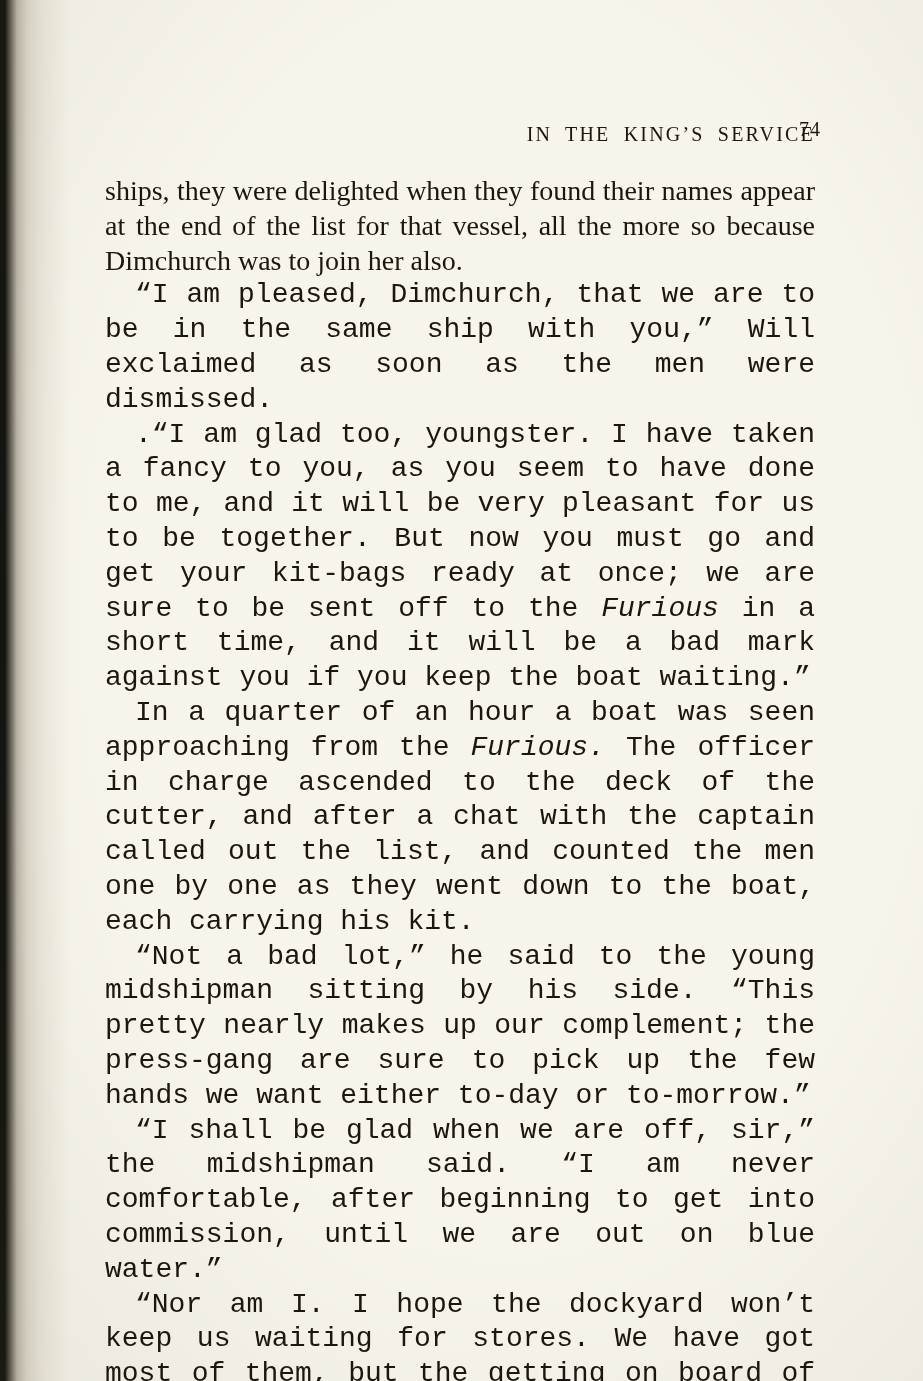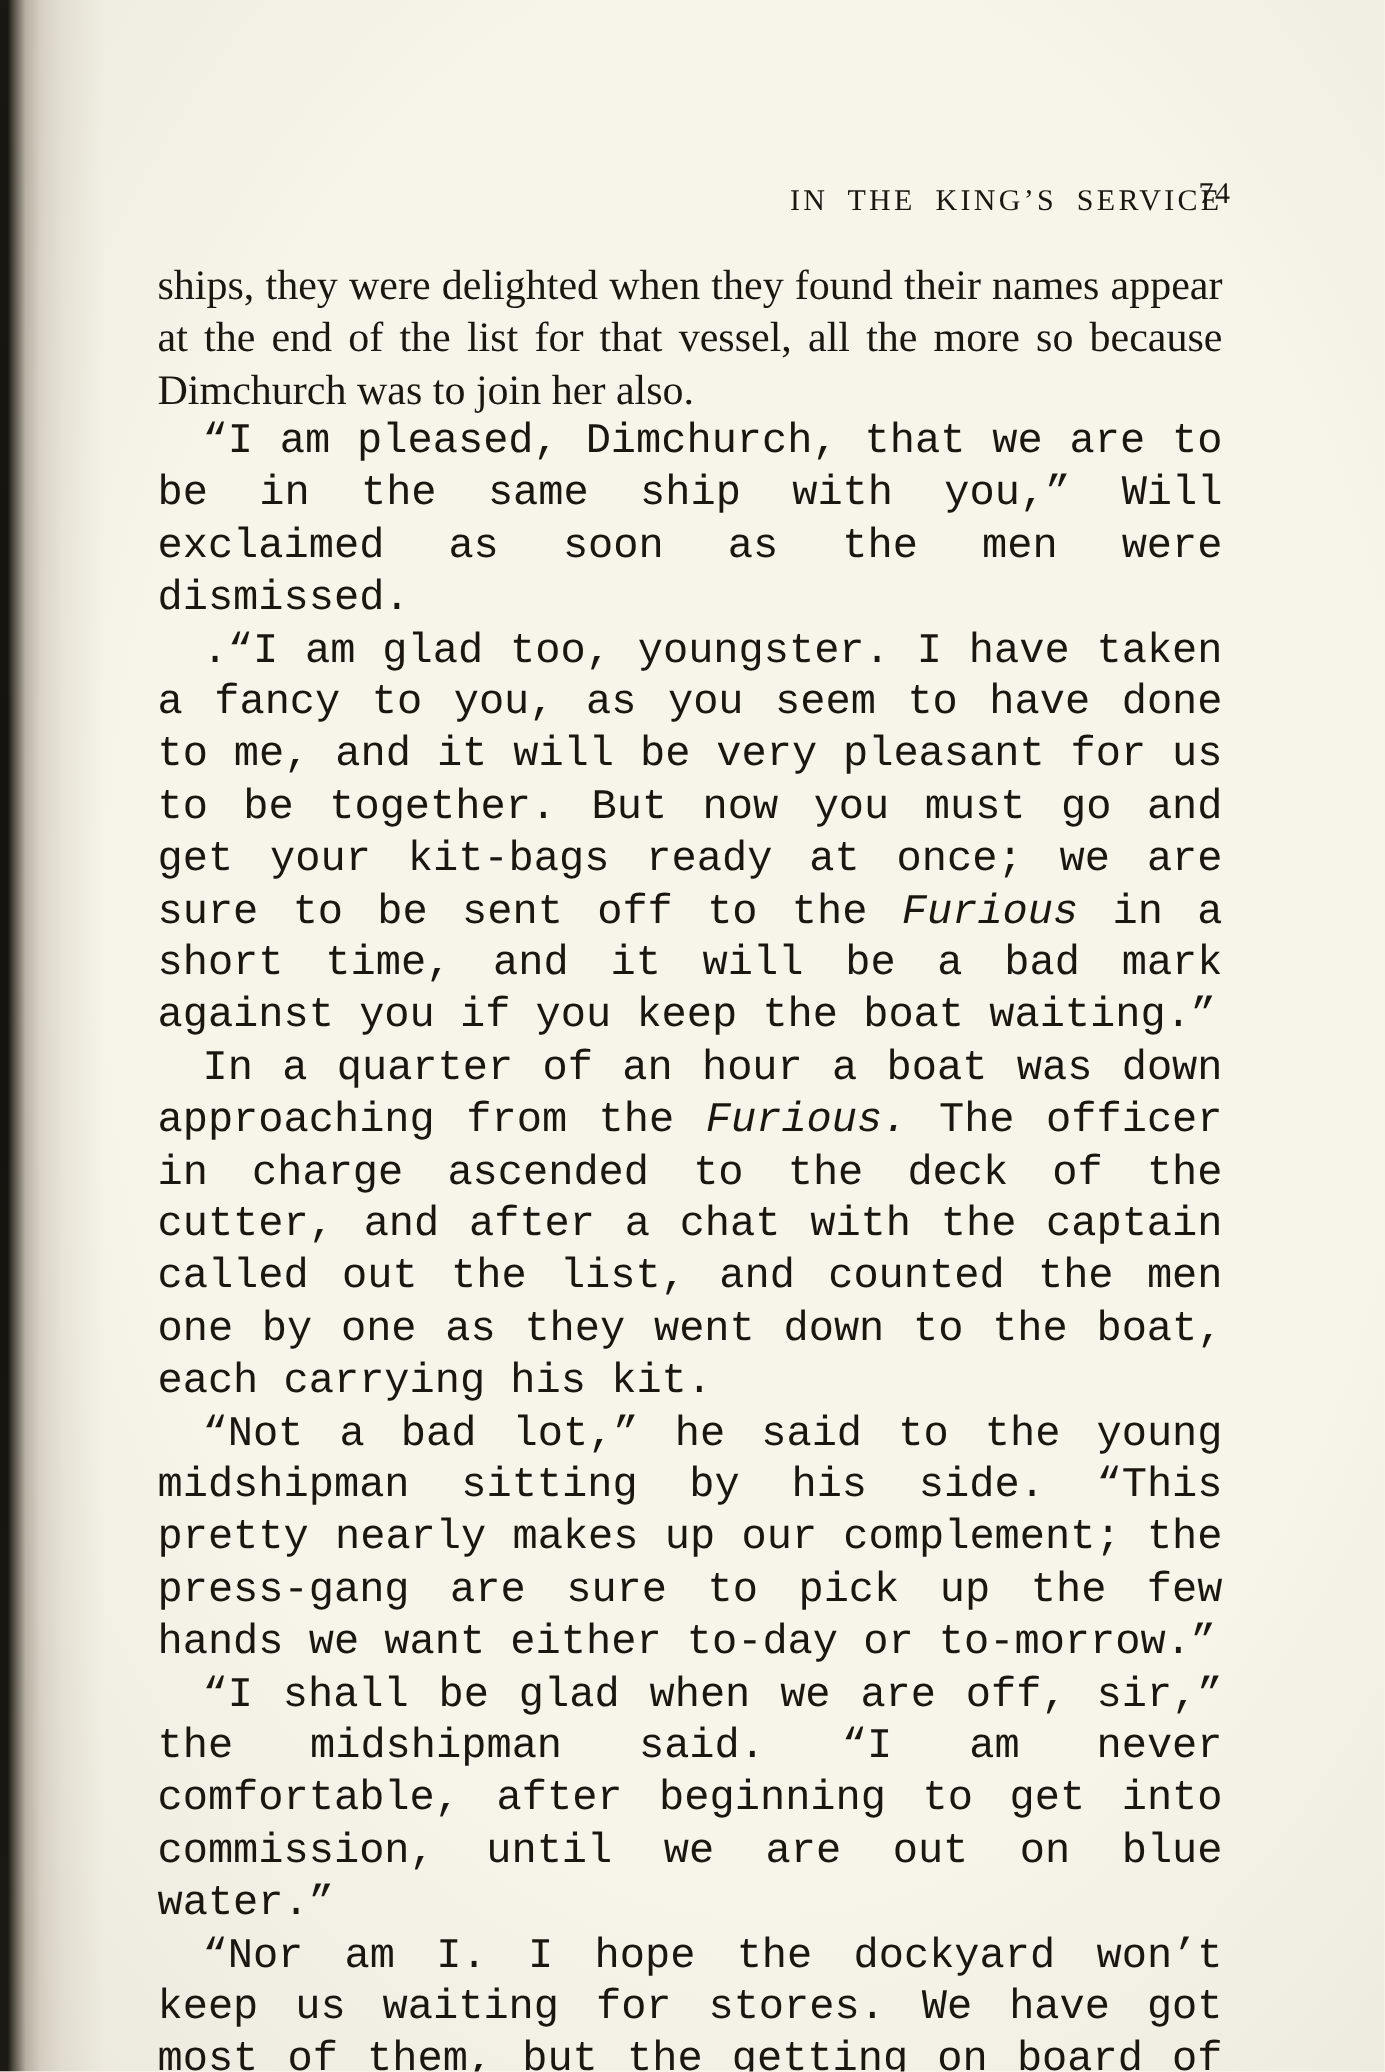--- a/index.html
+++ b/index.html
@@ -57,21 +57,21 @@
 <div class="page-inner">
   <div class="running-head">
     <div class="running-title">IN THE KING’S SERVICE</div>
     <div class="page-number">74</div>
   </div>
 
   <div class="page-body">
       <p><span>ships, they were delighted when they found their names appear at the end of the list for that vessel, all the more so because Dimchurch was to join her also.</span></p>
       <p class="indent"><span>“I am pleased, Dimchurch, that we are to be in the same ship with you,” Will exclaimed as soon as the men were dismissed.</span></p>
       <p class="indent"><span>.“I am glad too, youngster.  I have taken a fancy to you, as you seem to have done to me, and it will be very pleasant for us to be together.  But now you must go and get your kit-bags ready at once; we are sure to be sent off to the </span><span class="italic">Furious</span><span> in a short time, and it will be a bad mark against you if you keep the boat waiting.”</span></p>
-      <p class="indent"><span>In a quarter of an hour a boat was down approaching from the </span><span class="italic">Furious.</span><span>  The officer in charge ascended to the deck of the cutter, and after a chat with the captain called out the list, and counted the men one by one as they went down to the boat, each carrying his kit.</span></p>
+      <p class="indent"><span>In a quarter of an hour a boat was seen approaching from the </span><span class="italic">Furious.</span><span>  The officer in charge ascended to the deck of the cutter, and after a chat with the captain called out the list, and counted the men one by one as they went down to the boat, each carrying his kit.</span></p>
       <p class="indent"><span>“Not a bad lot,” he said to the young midshipman sitting by his side.  “This pretty nearly makes up our complement; the press-gang are sure to pick up the few hands we want either to-day or to-morrow.”</span></p>
       <p class="indent"><span>“I shall be glad when we are off, sir,” the midshipman said. “I am never comfortable, after beginning to get into commission, until we are out on blue water.”</span></p>
       <p class="indent"><span>“Nor am I.  I hope the dockyard won’t keep us waiting for stores.  We have got most of them, but the getting on board of the powder and shot is always a long task, and we have to be so careful with the powder.  There is the captain on deck; he is looking out, no doubt, to see the new hands. I am glad they are good ones, for nothing puts him into a</span></p>
     </div>
 
   <div class="page-footer">
     <span class="sig-left">( B 242 )</span>
     <span class="sig-right">D</span>
   </div>
 </div>

